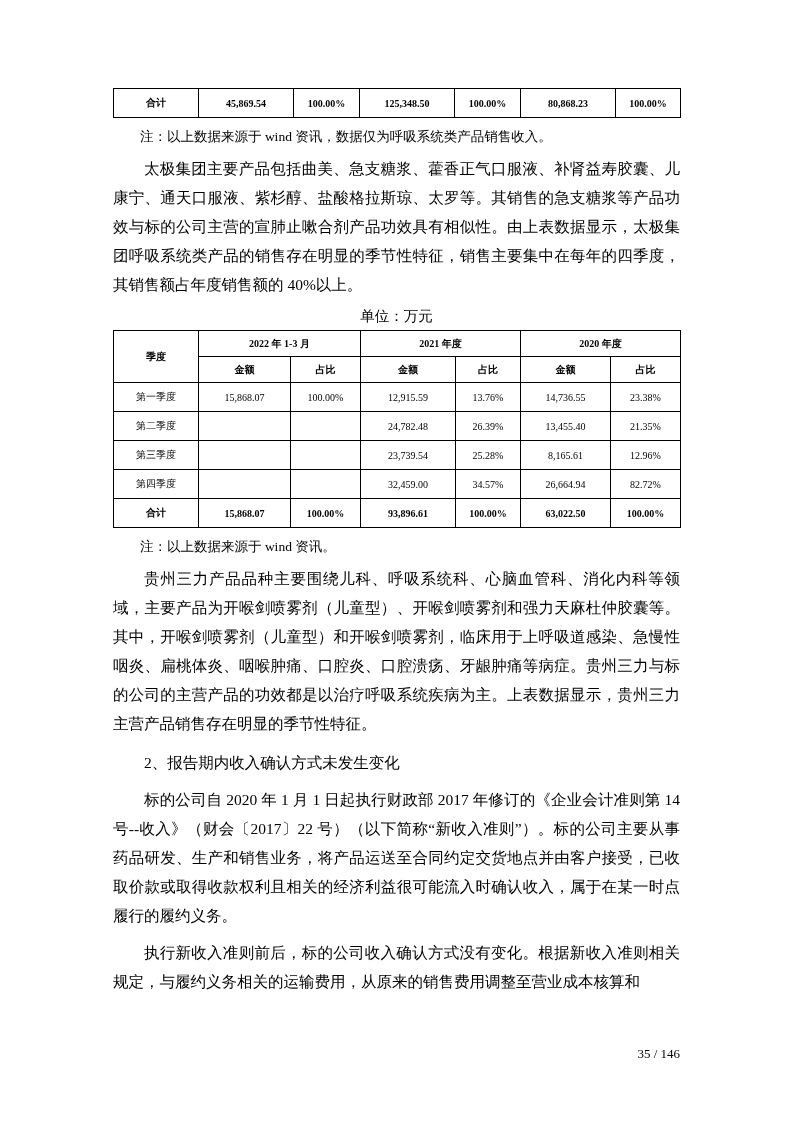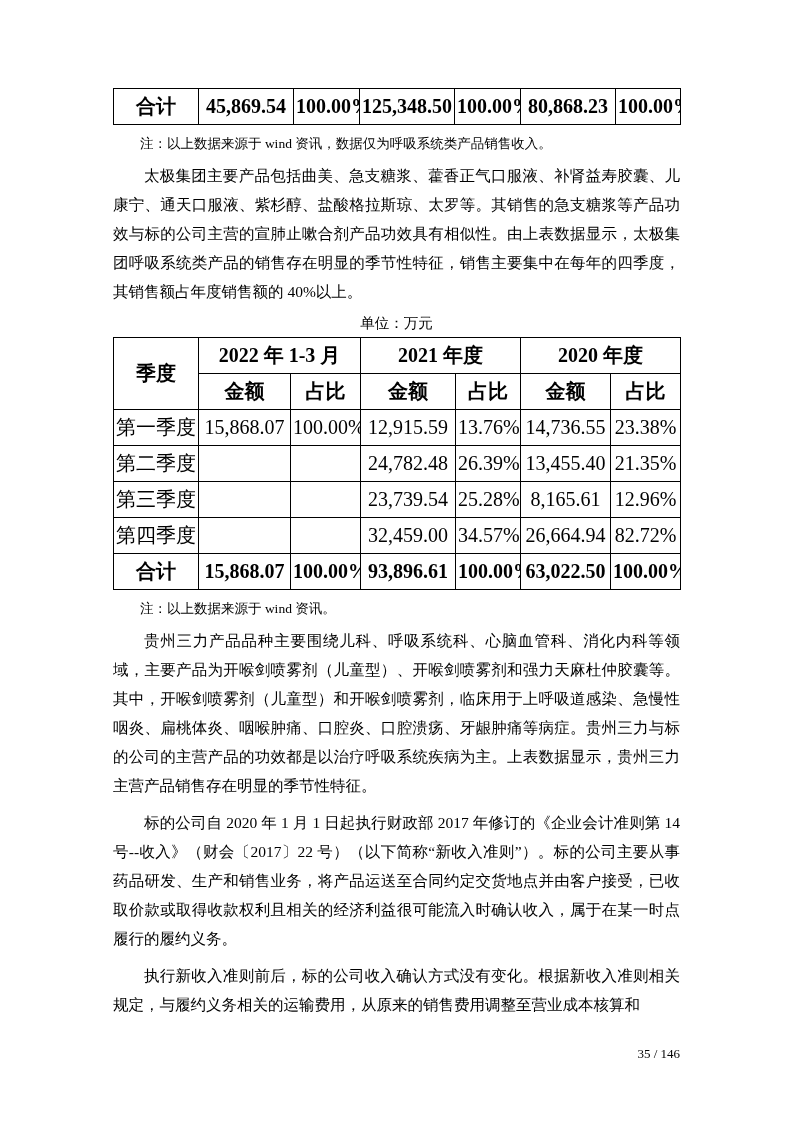--- a/index.html
+++ b/index.html
@@ -14,21 +14,21 @@
     color: #000;
     padding: 88px 113px 0 113px;
   }
   table {
     border-collapse: collapse;
     width: 567px;
     table-layout: fixed;
   }
   td, th {
     border: 1px solid #000;
-    font-size: 20px;
+    font-size: 10px;
     padding: 4px 2px;
     text-align: center;
     font-weight: normal;
     height: 29px;
     overflow: hidden;
     white-space: nowrap;
   }
   .top-table { border: 1.5px solid #000; }
   .data-table { border: 1.5px solid #000; }
   .data-table thead th { font-weight: bold; height: 26px; }
@@ -171,20 +171,21 @@
         <td>63,022.50</td>
         <td>100.00%</td>
       </tr>
     </tbody>
   </table>
 
   <p class="note">注：以上数据来源于 wind 资讯。</p>
 
   <p class="para">贵州三力产品品种主要围绕儿科、呼吸系统科、心脑血管科、消化内科等领域，主要产品为开喉剑喷雾剂（儿童型）、开喉剑喷雾剂和强力天麻杜仲胶囊等。其中，开喉剑喷雾剂（儿童型）和开喉剑喷雾剂，临床用于上呼吸道感染、急慢性咽炎、扁桃体炎、咽喉肿痛、口腔炎、口腔溃疡、牙龈肿痛等病症。贵州三力与标的公司的主营产品的功效都是以治疗呼吸系统疾病为主。上表数据显示，贵州三力主营产品销售存在明显的季节性特征。</p>
 
+  <p class="heading">2、报告期内收入确认方式未发生变化</p>
 
   <p class="para">标的公司自 2020 年 1 月 1 日起执行财政部 2017 年修订的《企业会计准则第 14 号--收入》（财会〔2017〕22 号）（以下简称“新收入准则”）。标的公司主要从事药品研发、生产和销售业务，将产品运送至合同约定交货地点并由客户接受，已收取价款或取得收款权利且相关的经济利益很可能流入时确认收入，属于在某一时点履行的履约义务。</p>
 
   <p class="para">执行新收入准则前后，标的公司收入确认方式没有变化。根据新收入准则相关规定，与履约义务相关的运输费用，从原来的销售费用调整至营业成本核算和</p>
 
   <div class="page-number">35 / 146</div>
 
 </div>
 
 </body></html>

